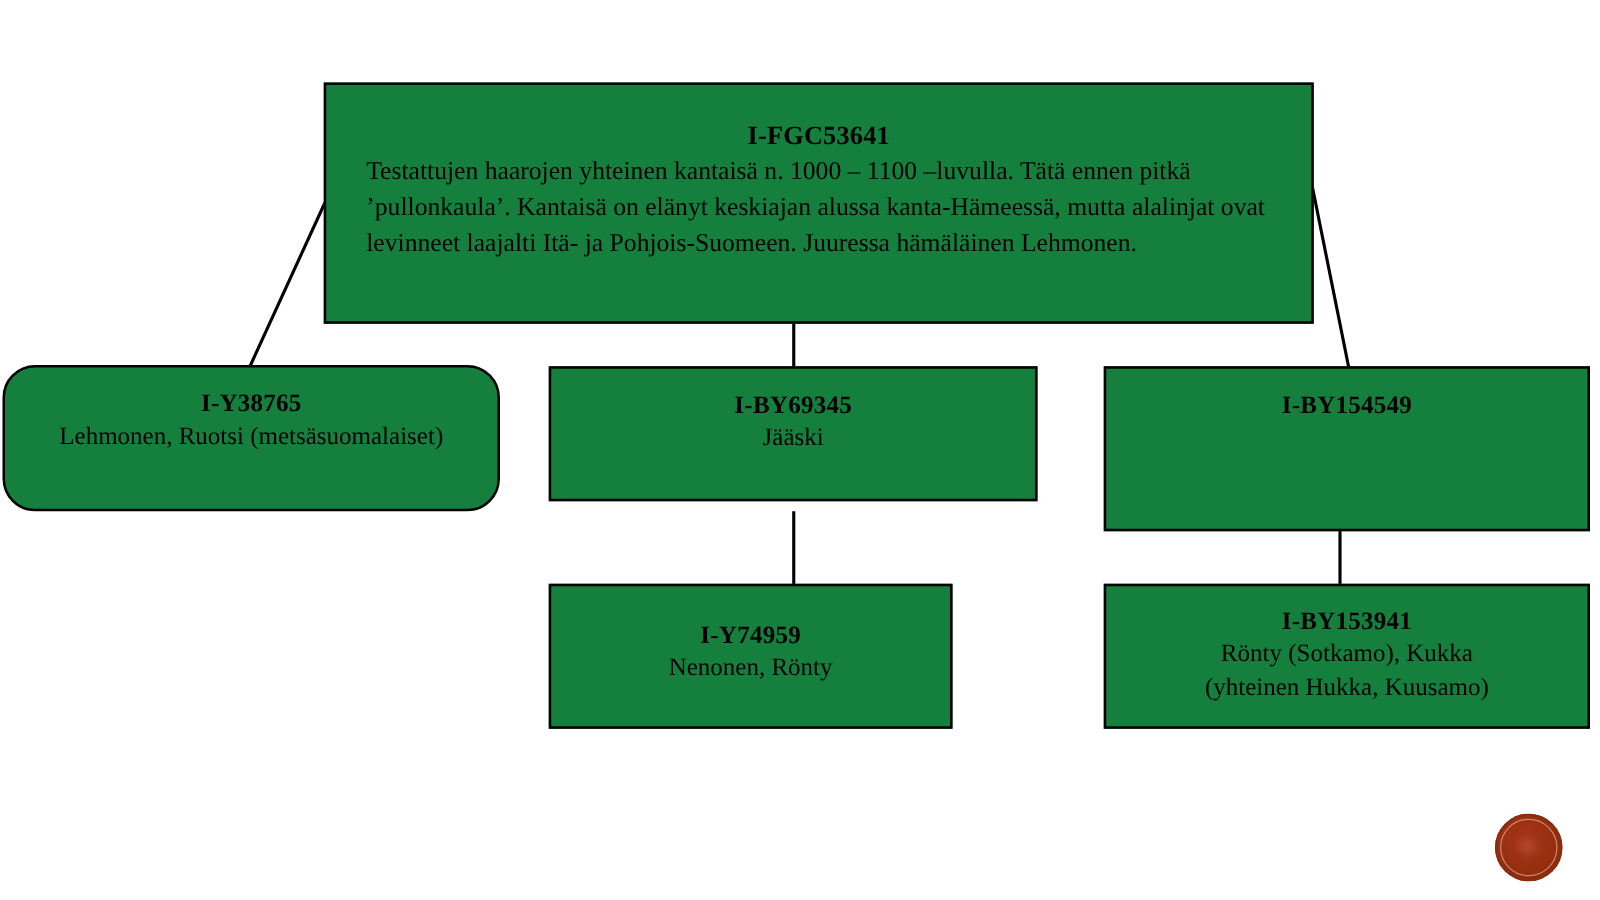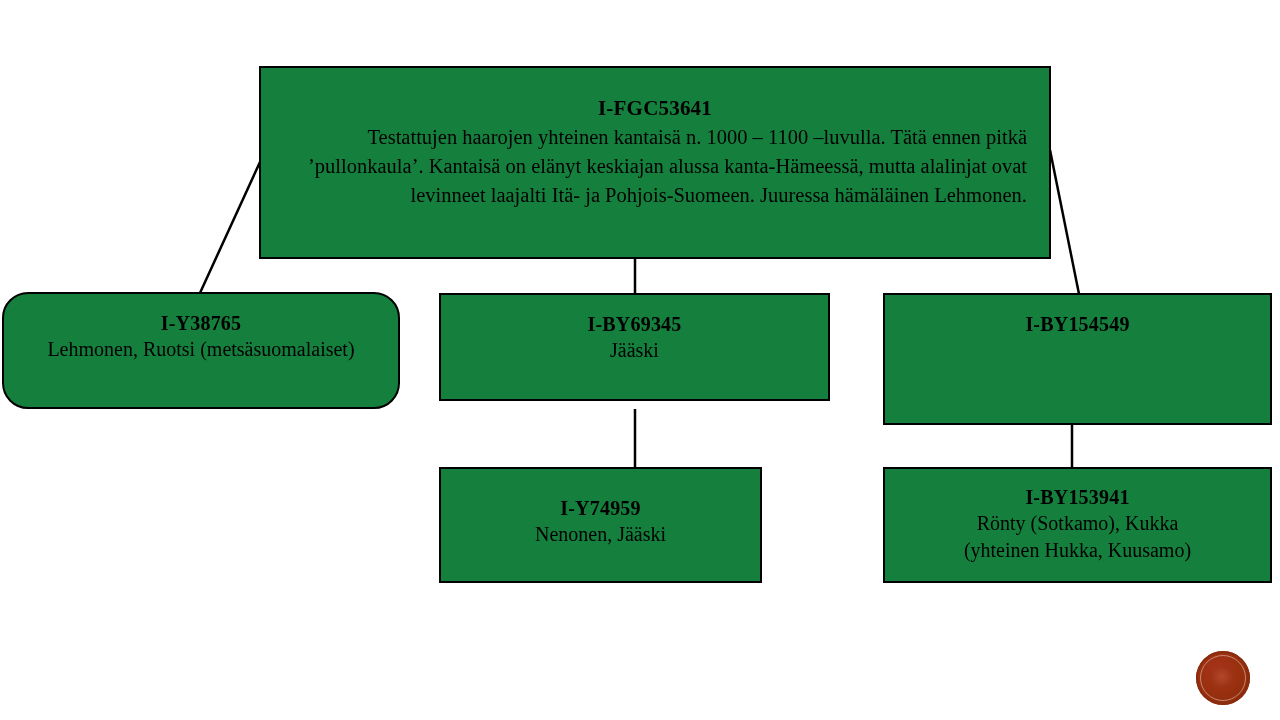--- a/index.html
+++ b/index.html
@@ -47,21 +47,21 @@
     top: 66px;
     width: 792px;
     height: 193px;
     padding-top: 26px;
   }
   #node-root .node-title {
     font-size: 21px;
     line-height: 28px;
   }
   #node-root .node-desc {
-    text-align: right;
+    text-align: left;
     font-size: 20.5px;
     line-height: 29px;
     margin-top: 1px;
     padding-left: 22px;
     padding-right: 12px;
   }
   
   #node-y38765 {
     left: 2px;
     top: 292px;
@@ -160,21 +160,21 @@
     <div class="node-title">I-BY69345</div>
     <div class="node-desc">Jääski</div>
   </div>
 
   <div class="node" id="node-by154549">
     <div class="node-title">I-BY154549</div>
   </div>
 
   <div class="node" id="node-y74959">
     <div class="node-title">I-Y74959</div>
-    <div class="node-desc">Nenonen, Jääski</div>
+    <div class="node-desc">Nenonen, Rönty</div>
   </div>
 
   <div class="node" id="node-by153941">
     <div class="node-title">I-BY153941</div>
     <div class="node-desc">Rönty (Sotkamo), Kukka</div>
     <div class="node-desc">(yhteinen Hukka, Kuusamo)</div>
   </div>
 
   <div class="seal"></div>
 

